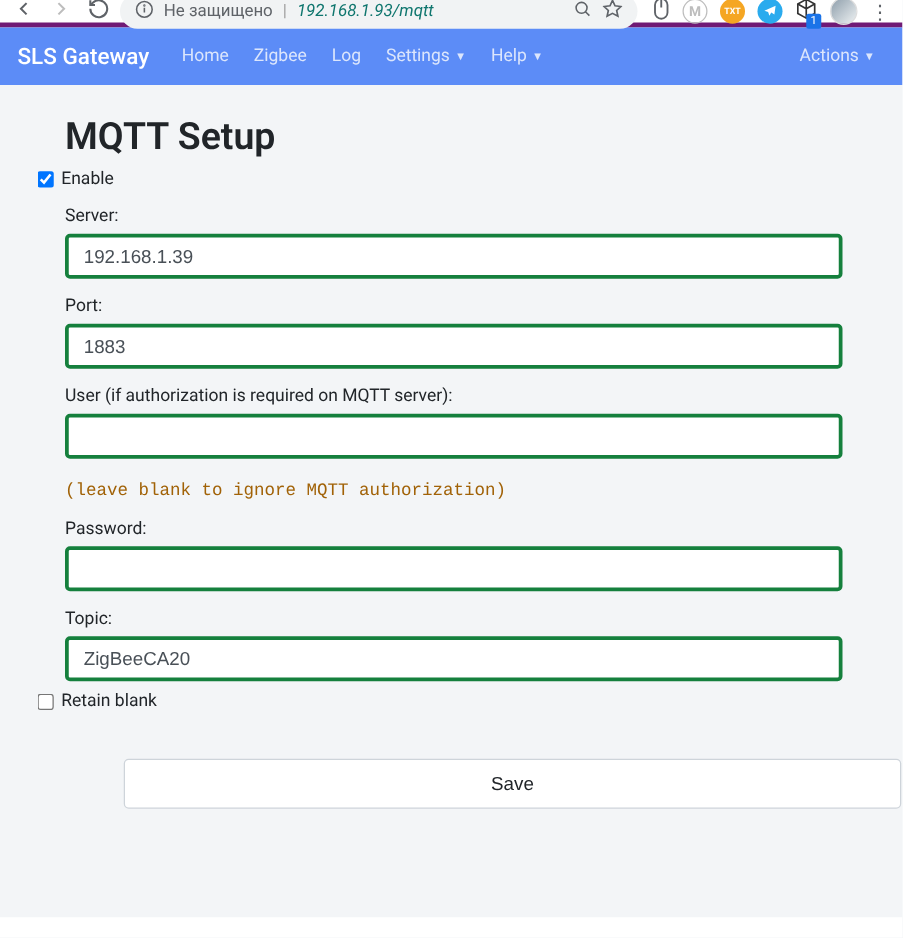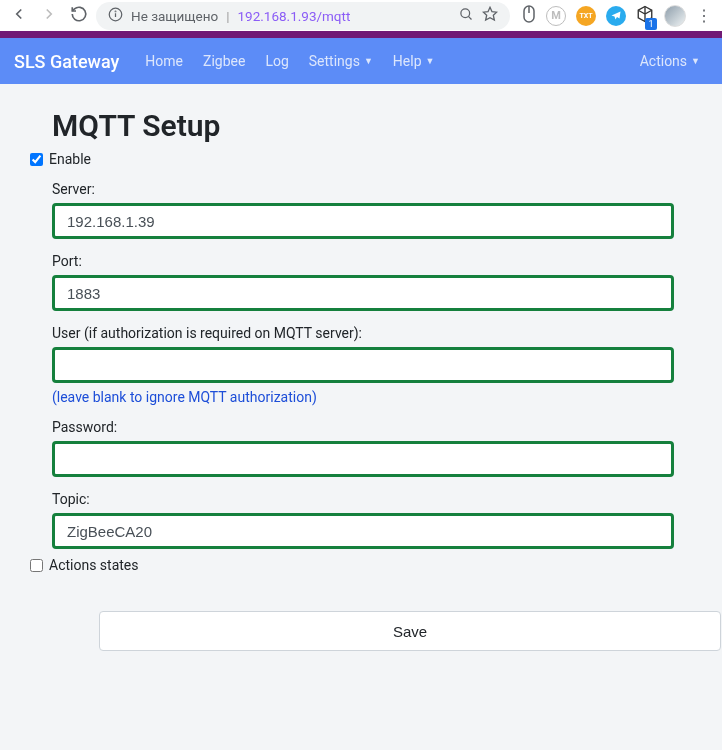--- a/index.html
+++ b/index.html
@@ -1,28 +1,28 @@
 <!DOCTYPE html>
 <html><head>
 <meta charset="utf-8">
 <style>
   * { box-sizing: border-box; margin: 0; padding: 0; }
   body { font-family: -apple-system, BlinkMacSystemFont, "Segoe UI", Roboto, Arial, sans-serif; background: #fff; width: 722px; }
   
   
-  .browser-chrome { height: 38px; background: #fff; display: flex; align-items: center; padding: 0 6px; gap: 8px; border-bottom: 7px solid #701a75; }
+  .browser-chrome { height: 22px; background: #fff; display: flex; align-items: center; padding: 0 6px; gap: 8px; border-bottom: 4px solid #701a75; }
   .nav-arrows { display: flex; gap: 12px; align-items: center; margin-left: 4px; }
   .nav-arrow { color: #5f6368; cursor: pointer; }
   .nav-arrow.disabled { color: #bdbdbd; }
   .reload { color: #5f6368; }
   .url-bar { flex: 1; background: #f1f3f4; border-radius: 14px; height: 28px; display: flex; align-items: center; padding: 0 12px; gap: 8px; font-size: 13.5px; color: #5f6368; }
   .url-bar .info-icon { color: #5f6368; }
   .url-bar .not-secure { color: #5f6368; }
   .url-bar .divider { color: #9e9e9e; }
-  .url-bar .url { color: #8b5cf6; }
+  .url-bar .url { color: #0f766e; font-style: italic; }
   .zoom-icon { color: #5f6368; margin-left: auto; }
   .ext-area { display: flex; align-items: center; gap: 10px; margin: 0 4px; }
   .ext-circle { width: 20px; height: 20px; border-radius: 50%; display: flex; align-items: center; justify-content: center; font-size: 11px; font-weight: bold; }
   .ext-m { border: 1.5px solid #bdbdbd; color: #bdbdbd; }
   .ext-tot { background: #f5a623; color: #fff; font-size: 7px; }
   .ext-tg { background: #2AABEE; color: #fff; }
   .ext-box { color: #333; position: relative; }
   .ext-badge { position: absolute; bottom: -3px; right: -3px; background: #1a73e8; color: #fff; font-size: 9px; width: 12px; height: 12px; border-radius: 2px; display: flex; align-items: center; justify-content: center; }
   .ext-avatar { width: 22px; height: 22px; border-radius: 50%; background: linear-gradient(135deg, #8e9eab, #eef2f3); border: 1px solid #ddd; }
   .kebab { color: #5f6368; font-size: 16px; }
@@ -35,21 +35,21 @@
   .nav-link .caret { font-size: 9px; }
   .nav-actions { margin-left: auto; }
   
   
   .page { background: #f3f5f7; padding: 24px 20px 80px; min-height: 666px; }
   h1 { color: #212529; font-size: 30px; font-weight: 600; margin-bottom: 8px; }
   .check-row { display: flex; align-items: center; gap: 6px; margin: 4px 0 14px; font-size: 14px; color: #212529; }
   .form-group { margin: 14px 0 0; padding: 0 0 0 0; }
   .form-label { font-size: 14px; color: #212529; display: block; margin-bottom: 6px; }
   .form-control { width: 100%; height: 36px; border: 3px solid #15803d; border-radius: 4px; background: #fff; padding: 0 12px; font-size: 15px; color: #495057; }
-  .hint { font-size: 14px; color: #1d4ed8; margin-top: 6px; }
+  .hint { font-size: 14px; color: #a16207; margin-top: 18px; font-family: Liberation Mono, monospace; }
   .btn-save { width: 100%; height: 40px; margin-top: 24px; background: #fff; border: 1px solid #ced4da; border-radius: 4px; font-size: 15px; color: #212529; cursor: pointer; margin-left: 47px; }
   .star-icon { color: #5f6368; }
   .mouse-icon { color: #5f6368; font-size: 14px; }
   input[type=checkbox]{ width:13px; height:13px; }
 </style>
 </head>
 <body>
 
 <div class="browser-chrome">
   <div class="nav-arrows">
@@ -177,17 +177,17 @@
     <input type="password" class="form-control" value="" style="">
   </div>
 
   <div class="form-group">
     <label class="form-label">Topic:</label>
     <input class="form-control" value="ZigBeeCA20" style="">
   </div>
 
   <div class="check-row" style="margin-left:-22px; margin-top:8px;">
     <input type="checkbox" style="">
-    <span>Actions states</span>
+    <span>Retain blank</span>
   </div>
 
   <button class="btn-save">Save</button>
 </div>
 
 </body></html>

